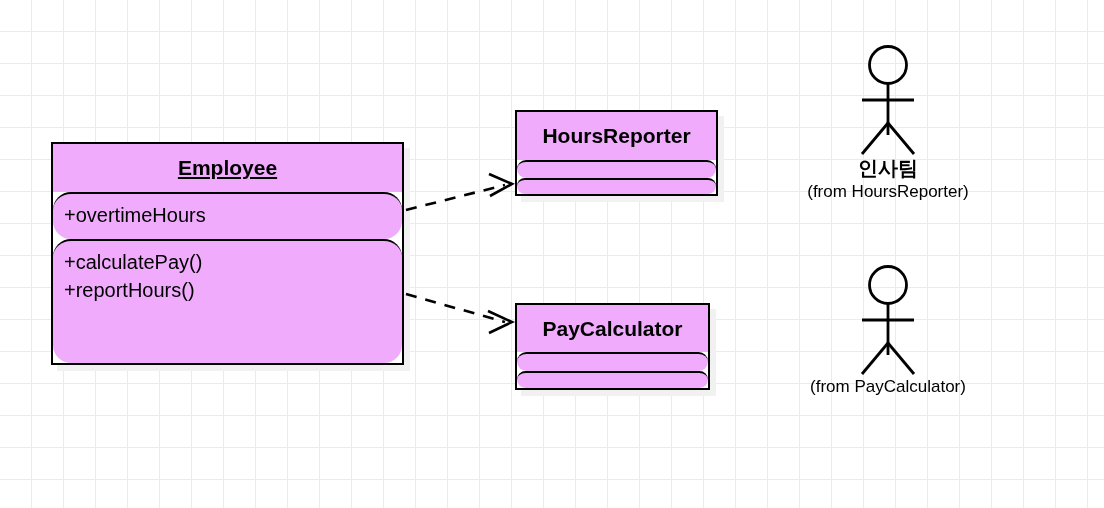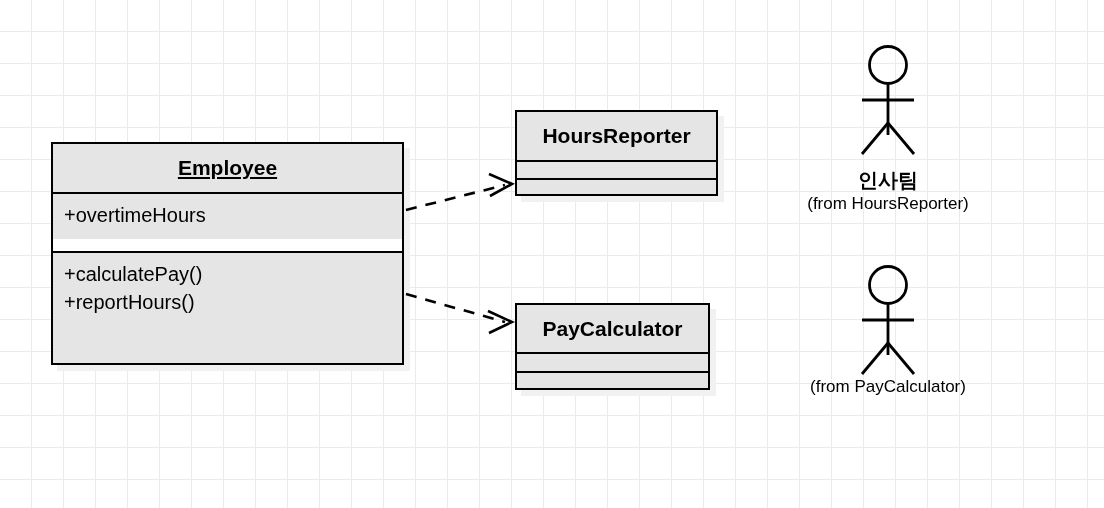--- a/index.html
+++ b/index.html
@@ -28,24 +28,25 @@
     position: absolute;
     box-sizing: border-box;
     background: #ffffff;
     border: 2px solid #000000;
     box-shadow: 6px 6px 0 0 #f1f1f1;
     display: flex;
     flex-direction: column;
   }
   .uml-class .compartment {
     box-sizing: border-box;
-    background: #e5e5e5;
+    background: #f0abfc;
   }
   .uml-class .compartment + .compartment {
     border-top: 2px solid #000000;
+    border-radius: 18px;
   }
   .cls-title {
     font-weight: bold;
     font-size: 21px;
     color: #000000;
     text-align: center;
     display: flex;
     align-items: center;
     justify-content: center;
   }
@@ -58,21 +59,21 @@
     text-align: left;
   }
   .cls-empty { }
 
   
   #employee-class {
     left: 51px;  top: 142px;  width: 353px; height: 223px;
   }
   #employee-class .cls-title   { height: 48px; text-decoration: underline; }
   #employee-class .cls-attrs   { height: 47px; }
-  #employee-class .cls-ops     { flex: 1 1 auto; margin-top: 12px; }
+  #employee-class .cls-ops     { flex: 1 1 auto; }
 
   #hoursreporter-class {
     left: 515px; top: 110px; width: 203px; height: 86px;
   }
   #hoursreporter-class .cls-title { height: 48px; }
   #hoursreporter-class .c2 { height: 18px; }
   #hoursreporter-class .c3 { flex: 1 1 auto; }
 
   #paycalculator-class {
     left: 515px; top: 303px; width: 195px; height: 87px;
@@ -93,21 +94,21 @@
   .actor {
     position: absolute;
     text-align: center;
   }
   .actor .actor-figure { display: block; margin: 0 auto; }
   .actor .actor-name {
     font-size: 20px;
     font-weight: bold;
     color: #000000;
     line-height: 1.25;
-    margin-top: 12px;
+    margin-top: 0;
     white-space: nowrap;
   }
   .actor .actor-from {
     font-size: 17px;
     font-weight: normal;
     color: #000000;
     line-height: 1.3;
     white-space: nowrap;
   }
   #actor-hr  { left: 762px; top: 44px;  width: 252px; }

